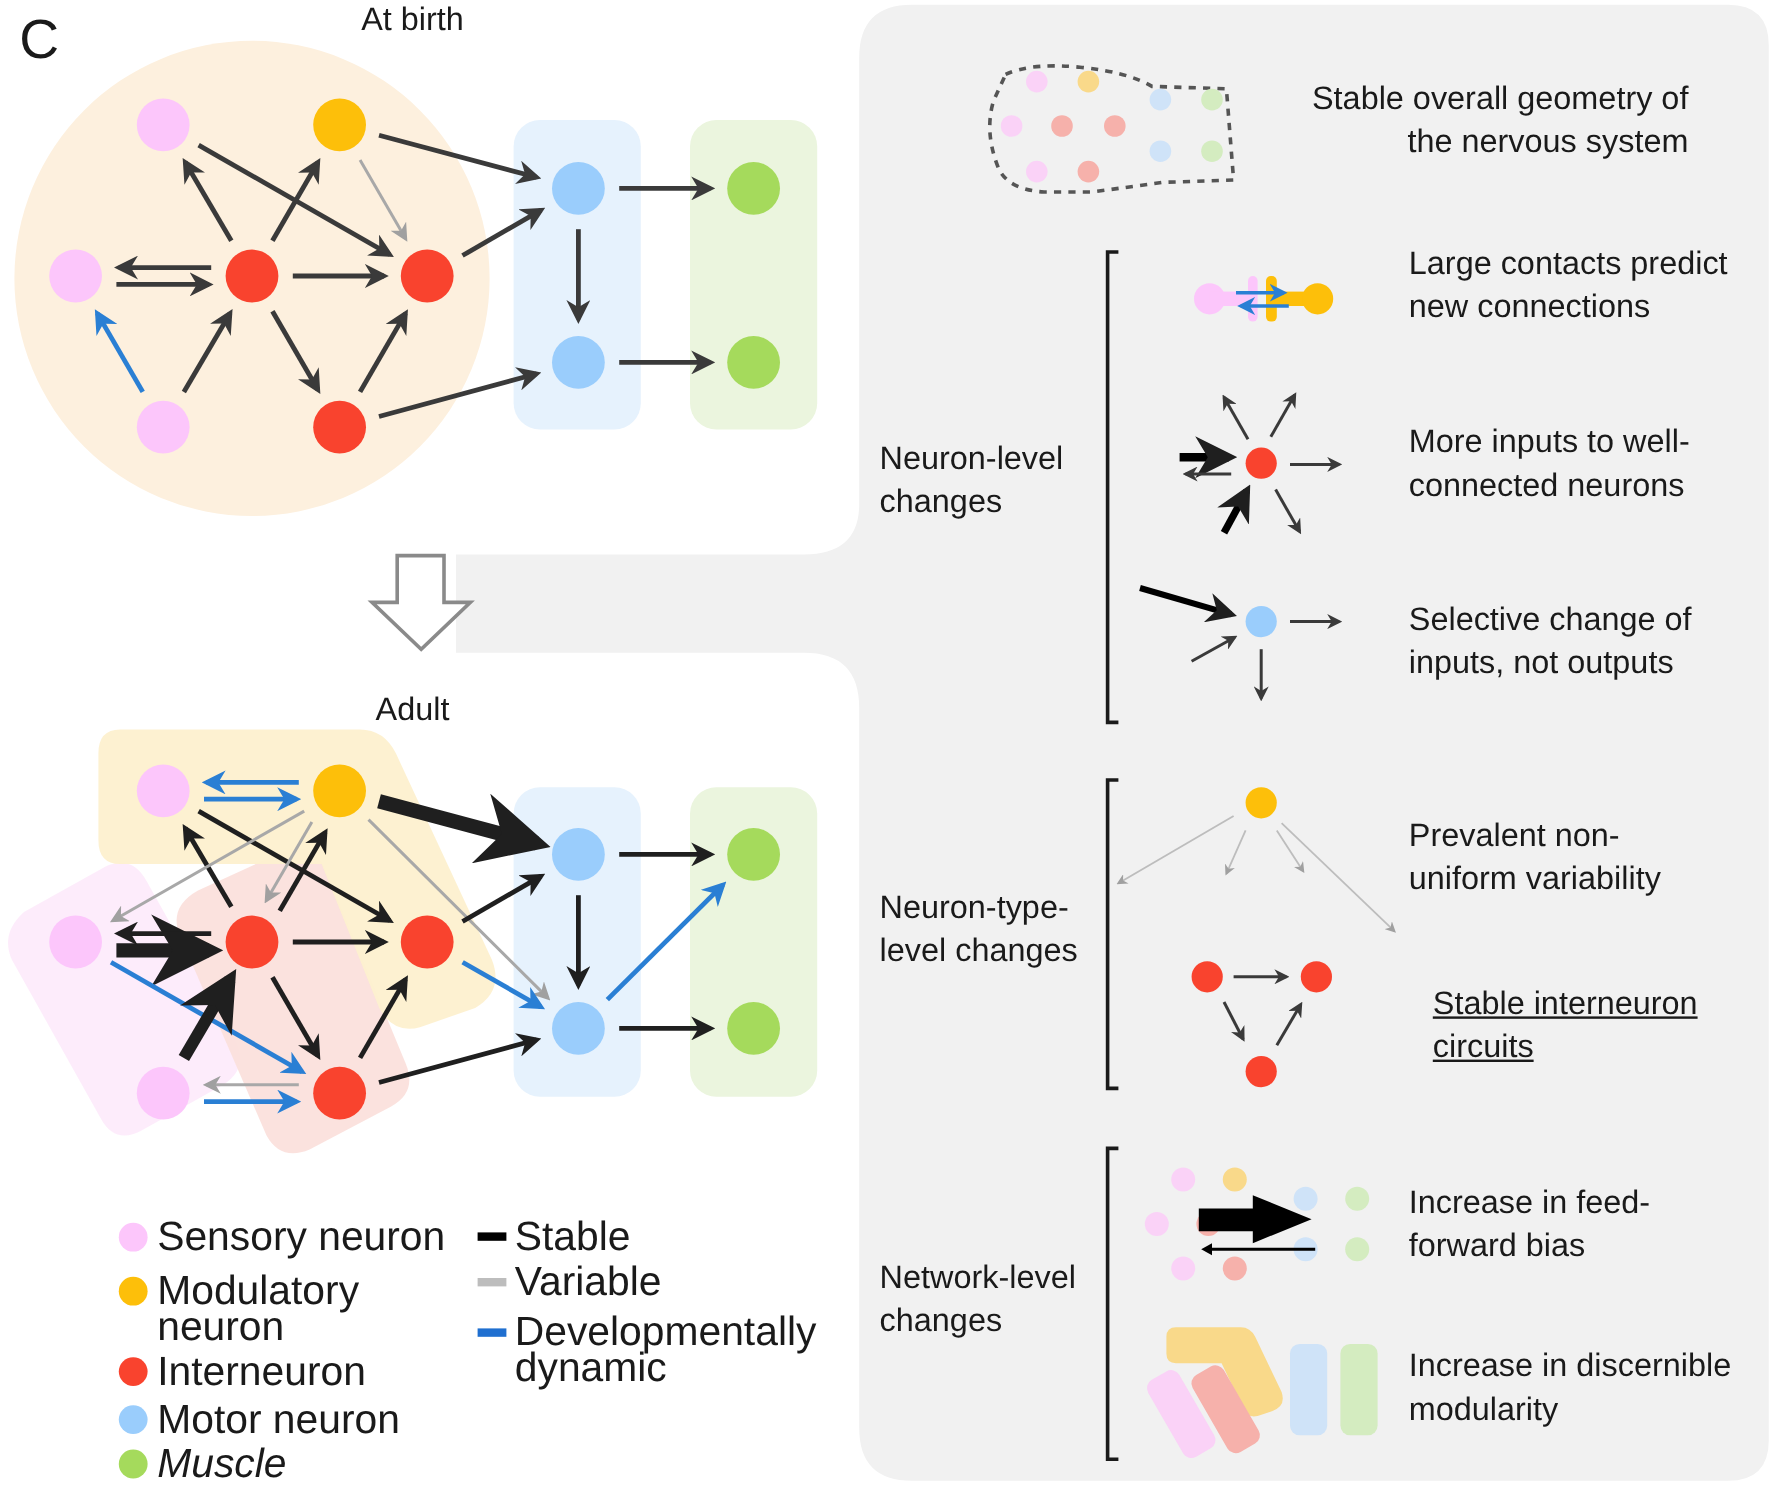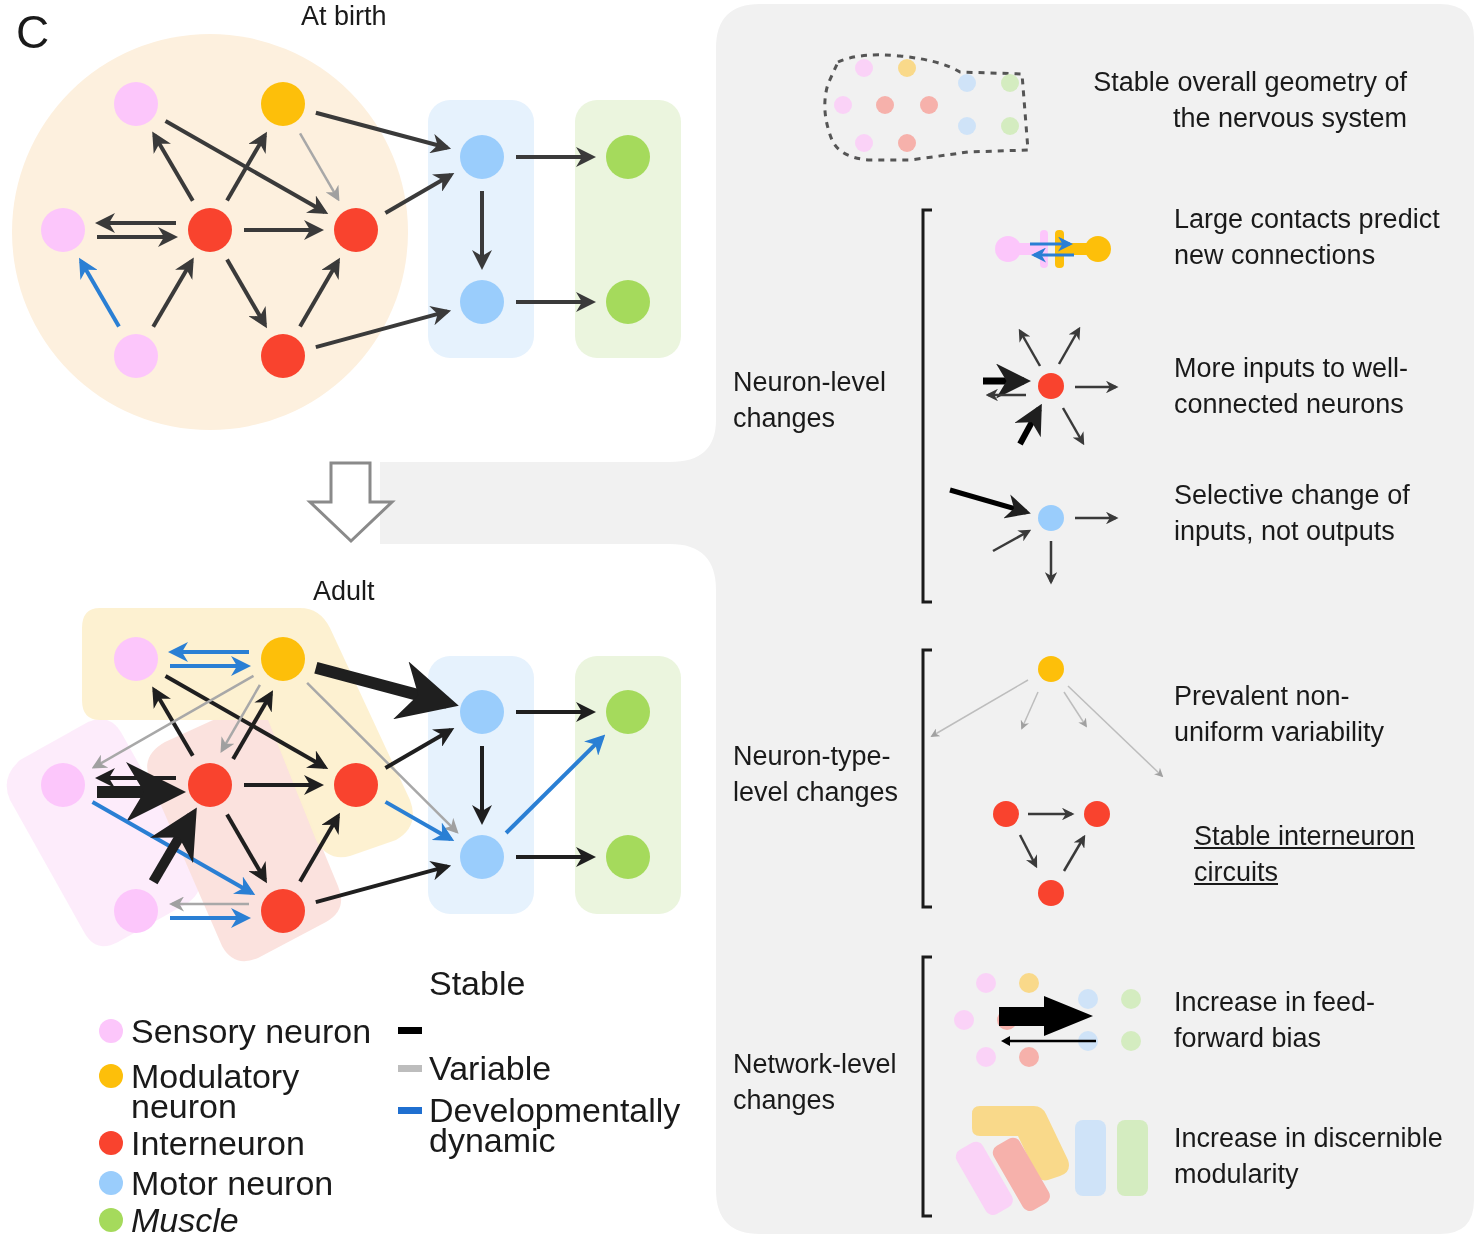--- a/index.html
+++ b/index.html
@@ -222,30 +222,30 @@
 
 <div class="txt" style="left:16px; top:8px; font-size:46px; line-height:48px;">C</div>
 <div class="txt lbl" style="left:301px; top:-2px;">At birth</div>
 <div class="txt lbl" style="left:313px; top:573px;">Adult</div>
 
 <div class="txt lbl" style="left:1067px; top:64px; width:340px; white-space:normal;text-align:right;">Stable overall geometry of the nervous system</div>
 
 <div class="txt lbl" style="left:733px; top:364px; width:180px; white-space:normal;">Neuron-level changes</div>
 <div class="txt lbl" style="left:1174px; top:201px; width:300px; white-space:normal;">Large contacts predict new connections</div>
 <div class="txt lbl" style="left:1174px; top:350px; width:280px; white-space:normal;">More inputs to well-connected neurons</div>
-<div class="txt lbl" style="left:1174px; top:477px; width:270px; white-space:normal;">Selective change of inputs, not outputs</div>
+<div class="txt lbl" style="left:1174px; top:498px; width:270px; white-space:normal;">Selective change of inputs, not outputs</div>
 
 <div class="txt lbl" style="left:733px; top:738px; width:180px; white-space:normal;">Neuron-type-level changes</div>
 <div class="txt lbl" style="left:1174px; top:678px; width:250px; white-space:normal;">Prevalent non-uniform variability</div>
 <div class="txt lbl" style="left:1194px; top:818px; width:260px; white-space:normal;text-decoration:underline;">Stable interneuron circuits</div>
 
 <div class="txt lbl" style="left:733px; top:1046px; width:185px; white-space:normal;">Network-level changes</div>
 <div class="txt lbl" style="left:1174px; top:984px; width:230px; white-space:normal;">Increase in feed-forward bias</div>
 <div class="txt lbl" style="left:1174px; top:1120px; width:300px; white-space:normal;">Increase in discernible modularity</div>
 
 <div class="txt small" style="left:131px; top:1016px;">Sensory neuron</div>
 <div class="txt small" style="left:131px; top:1061px; width:170px; white-space:normal;">Modulatory neuron</div>
 <div class="txt small" style="left:131px; top:1128px;">Interneuron</div>
 <div class="txt small" style="left:131px; top:1168px;">Motor neuron</div>
 <div class="txt small" style="left:131px; top:1205px;font-style:italic;">Muscle</div>
-<div class="txt small" style="left:429px; top:968px;">Stable</div>
+<div class="txt small" style="left:429px; top:1016px;">Stable</div>
 <div class="txt small" style="left:429px; top:1053px;">Variable</div>
 <div class="txt small" style="left:429px; top:1095px; width:230px; white-space:normal;">Developmentally dynamic</div>
 
 </body></html>

